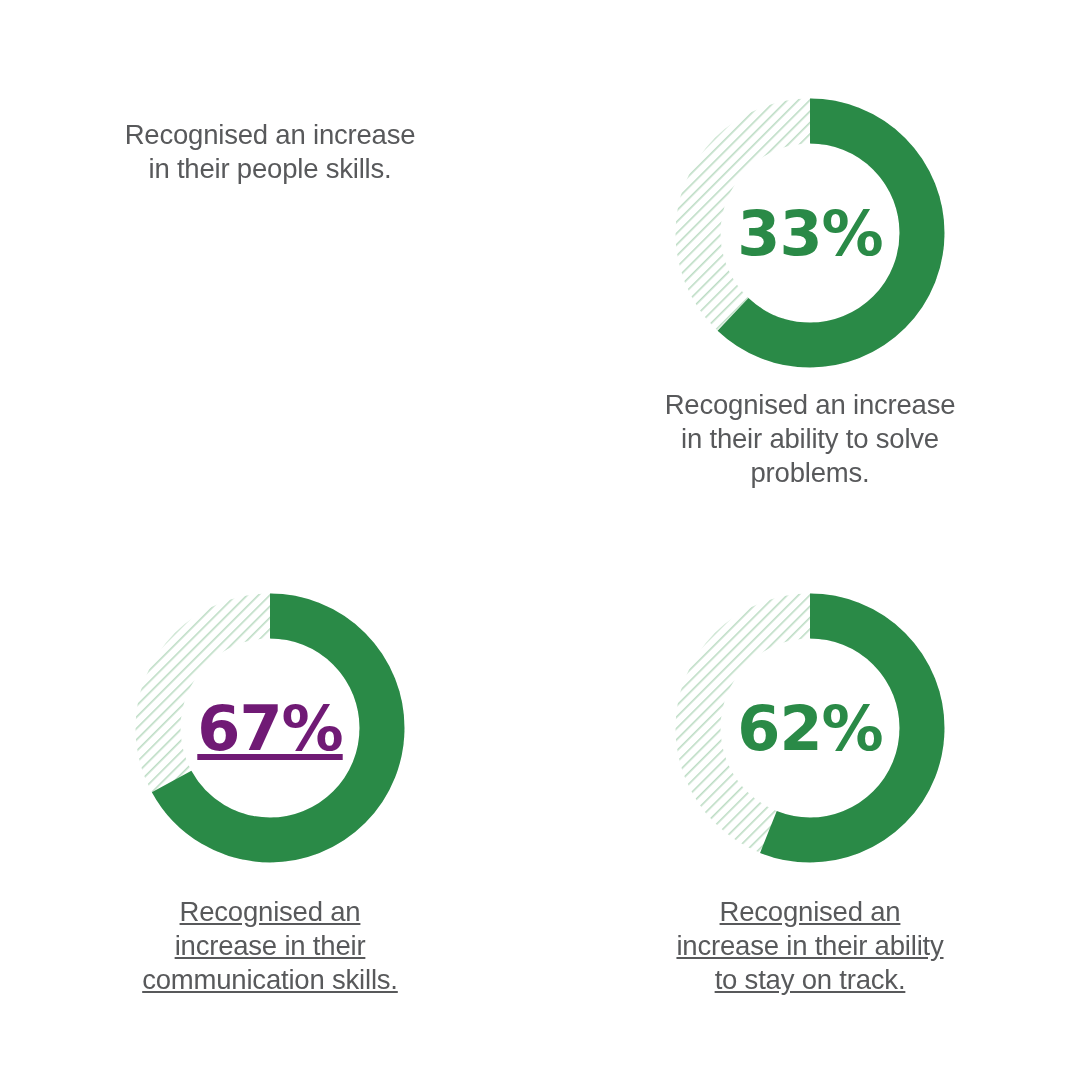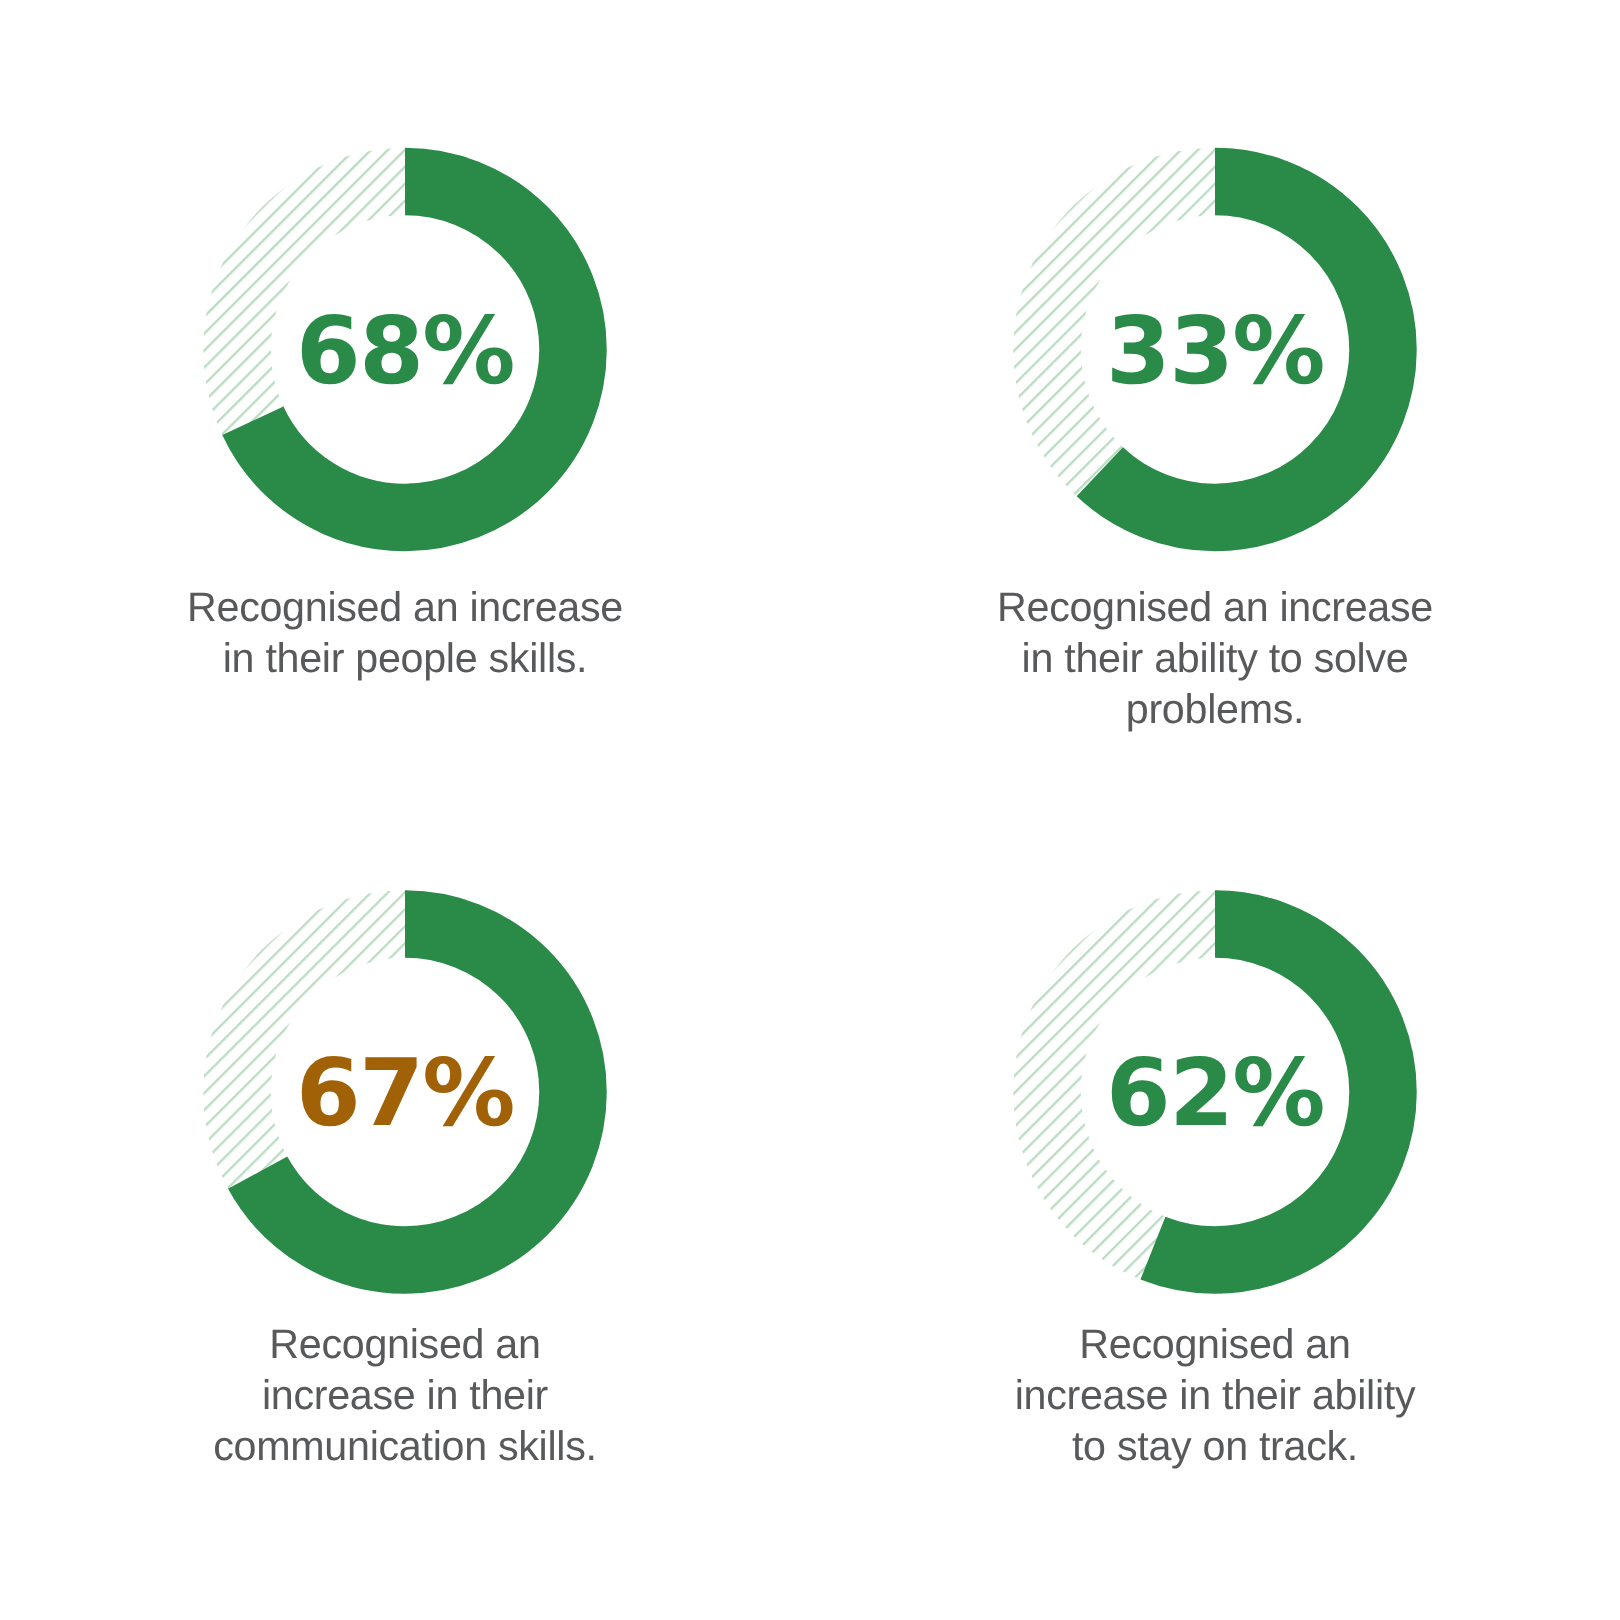--- a/index.html
+++ b/index.html
@@ -78,46 +78,39 @@
     color: #58595b;
     font-family: "Liberation Sans", sans-serif;
     font-weight: 400;
     font-size: 27.5px;
     line-height: 1.24;
     letter-spacing: -0.2px;
     max-width: 330px;
     white-space: pre-line;
   }
   .cell.r1 .caption { margin-top: 20px; }
-  .cell.r2 .caption { margin-top: 16px; }
+  .cell.r2 .caption { margin-top: 32px; text-decoration: underline; }
 </style>
 </head>
 <body>
 
 <div class="board" style="background: rgb(255, 255, 255);">
 
   <svg width="0" height="0" style="position:absolute" aria-hidden="true">
     <defs>
       <pattern id="hatch" width="8" height="8" patternTransform="rotate(45)" patternUnits="userSpaceOnUse">
         <rect width="8" height="8" fill="#ffffff"></rect>
         <line x1="0" y1="0" x2="0" y2="8" stroke="#bcdcc4" stroke-width="3.2"></line>
       </pattern>
     </defs>
   </svg>
 
   <div class="grid">
 
     <div class="cell r1">
-      <div class="donut-wrap">
-        <svg viewBox="0 0 270 270">
-          <circle class="ring-track" cx="135" cy="135" r="112" fill="none" stroke="url(#hatch)" stroke-width="45"></circle>
-          <circle class="ring-value" cx="135" cy="135" r="112" fill="none" stroke="#2a8a47" stroke-width="45" stroke-dasharray="478.5273929947973 225.18936140931635" stroke-dashoffset="0" transform="rotate(-90 135 135)"></circle>
-        </svg>
-        <div class="pct" style="color: rgb(42, 138, 71);">68%</div>
-      </div>
       <div class="caption" style="color: rgb(88, 89, 91);">Recognised an increase
 in their people skills.</div>
     </div>
 
     <div class="cell r1">
       <div class="donut-wrap">
         <svg viewBox="0 0 270 270">
           <circle class="ring-track" cx="135" cy="135" r="112" fill="none" stroke="url(#hatch)" stroke-width="45"></circle>
           <circle class="ring-value" cx="135" cy="135" r="112" fill="none" stroke="#2a8a47" stroke-width="45" stroke-dasharray="436.30438773055045 267.4123666735632" stroke-dashoffset="0" transform="rotate(-90 135 135)"></circle>
         </svg>
@@ -127,21 +120,21 @@
 in their ability to solve
 problems.</div>
     </div>
 
     <div class="cell r2">
       <div class="donut-wrap">
         <svg viewBox="0 0 270 270">
           <circle class="ring-track" cx="135" cy="135" r="112" fill="none" stroke="url(#hatch)" stroke-width="45"></circle>
           <circle class="ring-value" cx="135" cy="135" r="112" fill="none" stroke="#2a8a47" stroke-width="45" stroke-dasharray="471.49022545075616 232.2265289533575" stroke-dashoffset="0" transform="rotate(-90 135 135)"></circle>
         </svg>
-        <div class="pct" style="color: #a16207;">67%</div>
+        <div class="pct" style="color: #701a75; text-decoration: underline;">67%</div>
       </div>
       <div class="caption" style="color: rgb(88, 89, 91);">Recognised an
 increase in their
 communication skills.</div>
     </div>
 
     <div class="cell r2">
       <div class="donut-wrap">
         <svg viewBox="0 0 270 270">
           <circle class="ring-track" cx="135" cy="135" r="112" fill="none" stroke="url(#hatch)" stroke-width="45"></circle>

